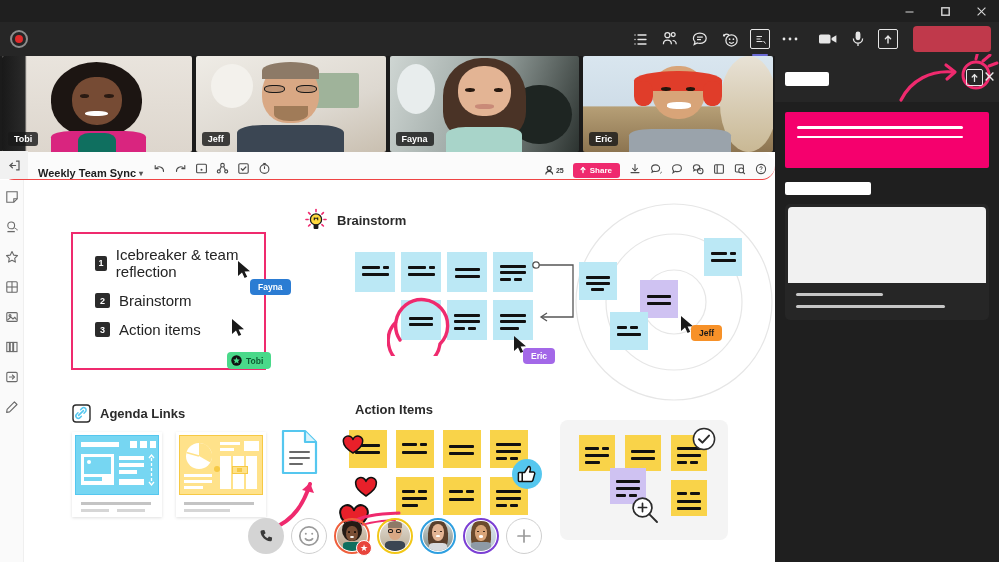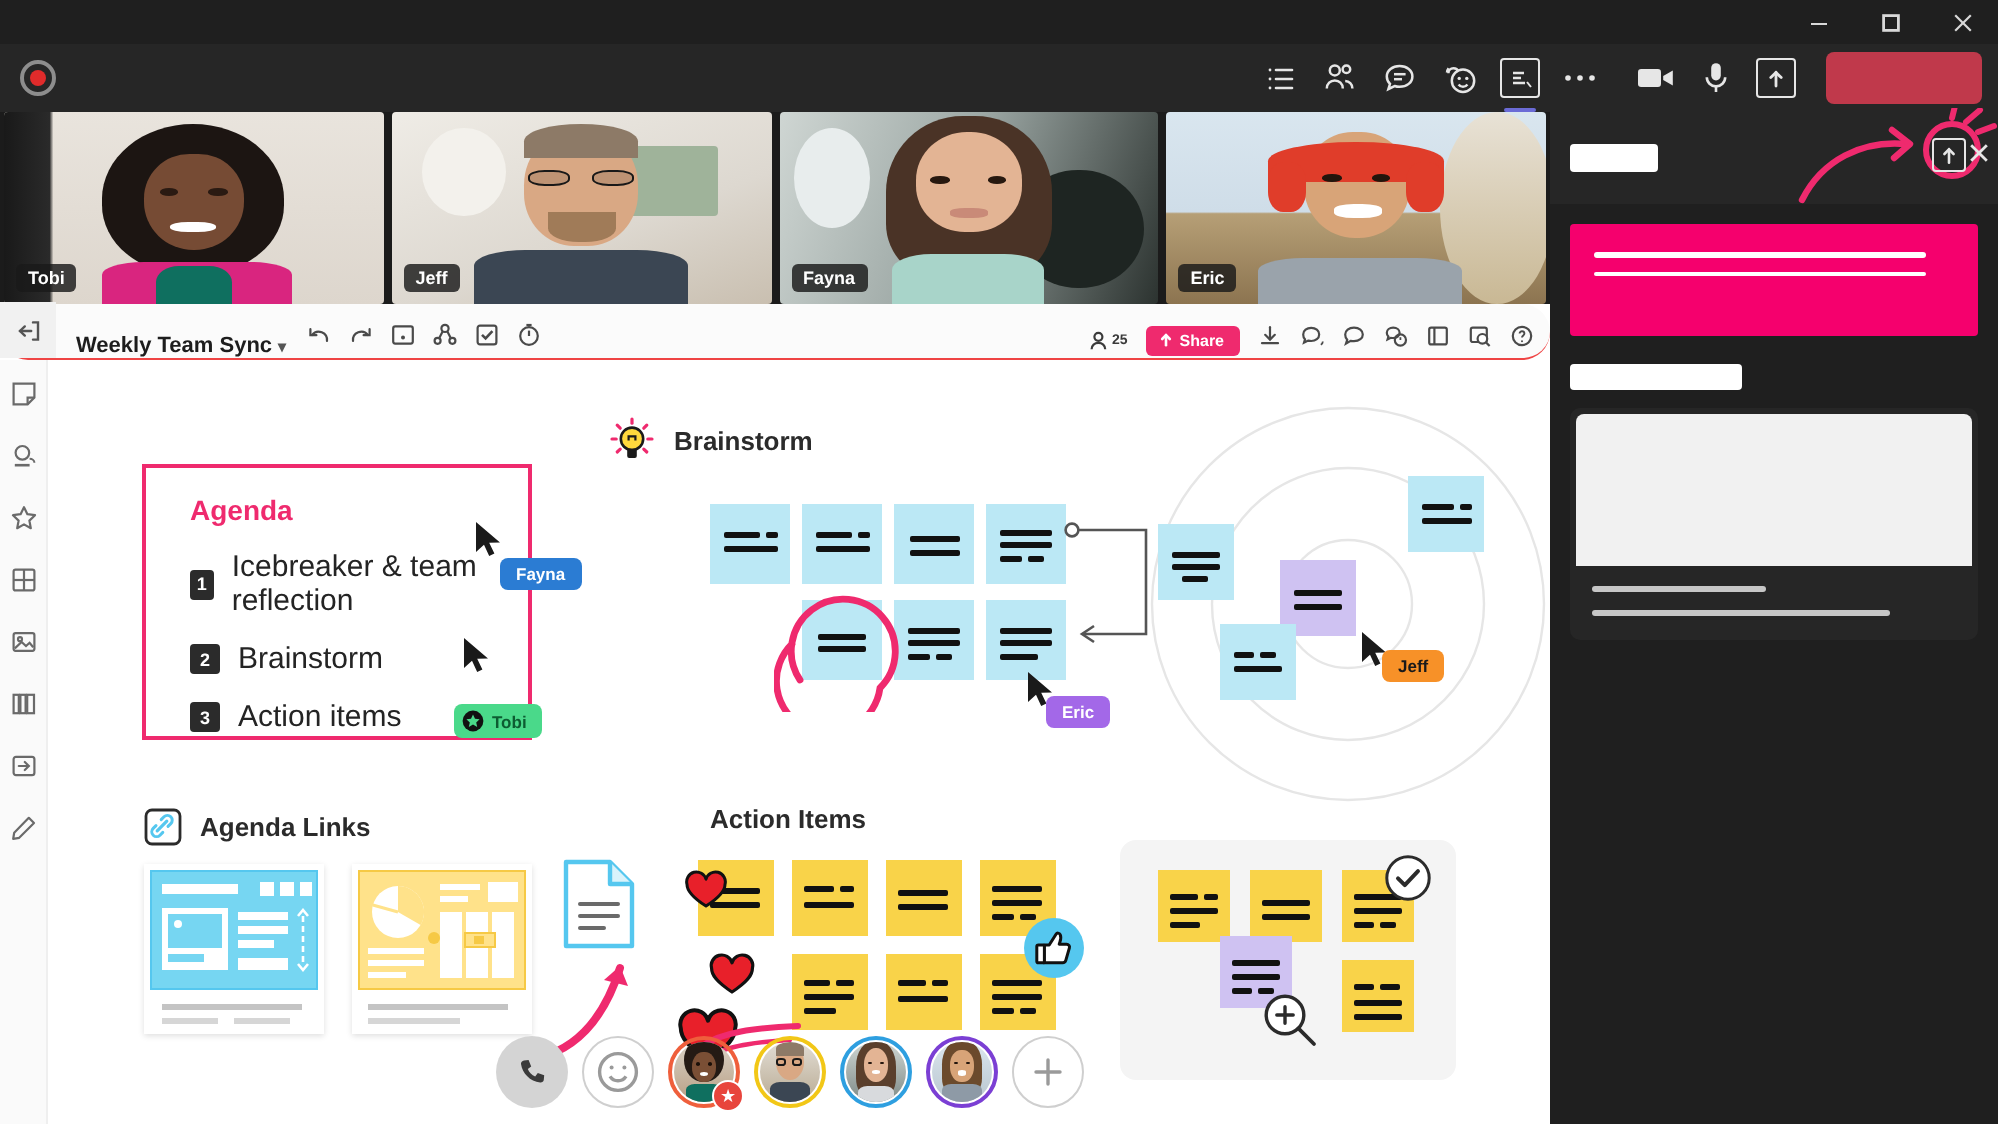--- a/index.html
+++ b/index.html
@@ -504,21 +504,20 @@
       <svg width="14" height="14" viewBox="0 0 14 14" fill="none" stroke="#6a6a6a" stroke-width="1.1" stroke-linejoin="round">
           <path d="M9.4 1.9 12 4.5 4.6 11.9 1.6 12.4l.5-3z"></path>
         </svg>
     </span>
   </div>
 
   <div class="canvas">
     <div class="canvas-inner">
 
       <div class="agenda">
-        <h3>Agenda</h3>
         <div class="ag-row">
           <span class="ag-num">1</span>
           <span class="ag-txt">Icebreaker &amp; team reflection</span>
         </div>
         <div class="ag-row">
           <span class="ag-num">2</span>
           <span class="ag-txt">Brainstorm</span>
         </div>
         <div class="ag-row">
           <span class="ag-num">3</span>

